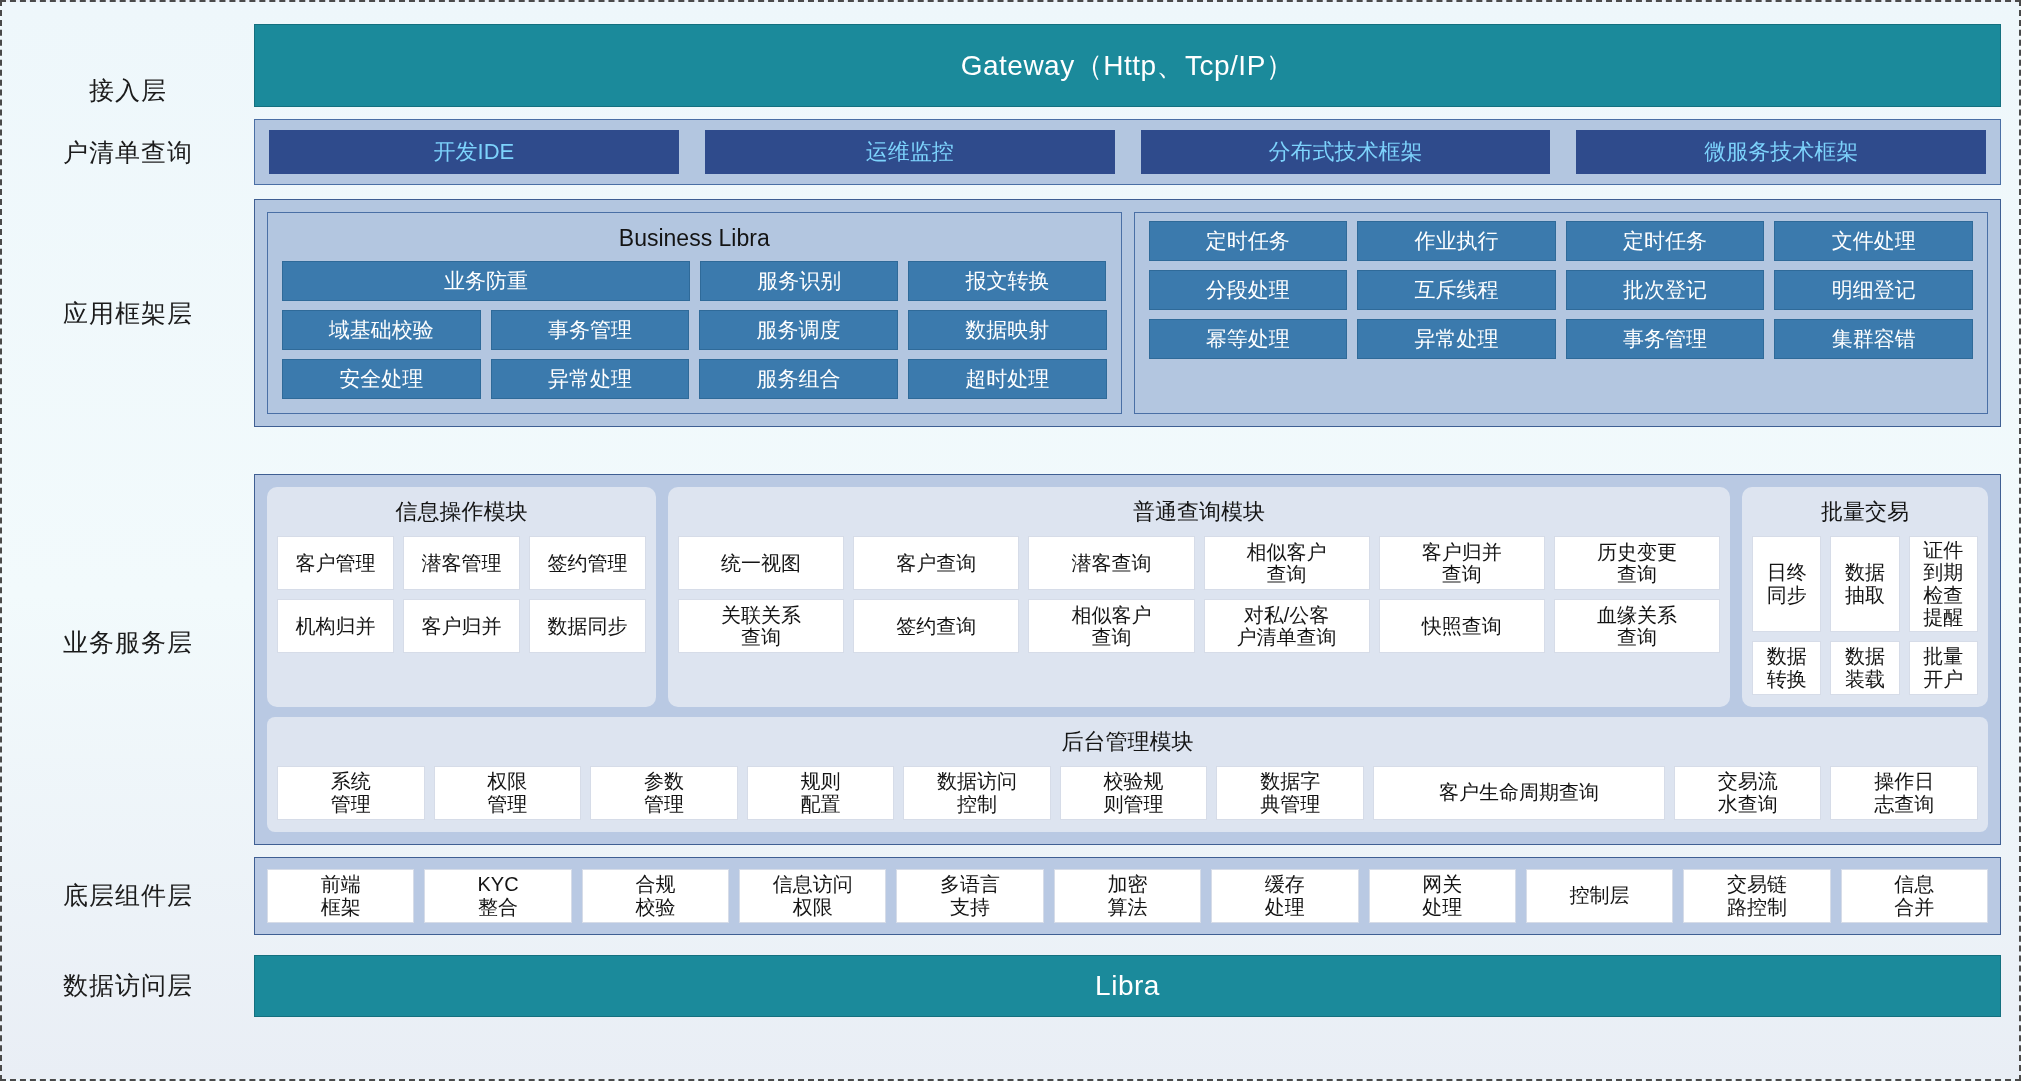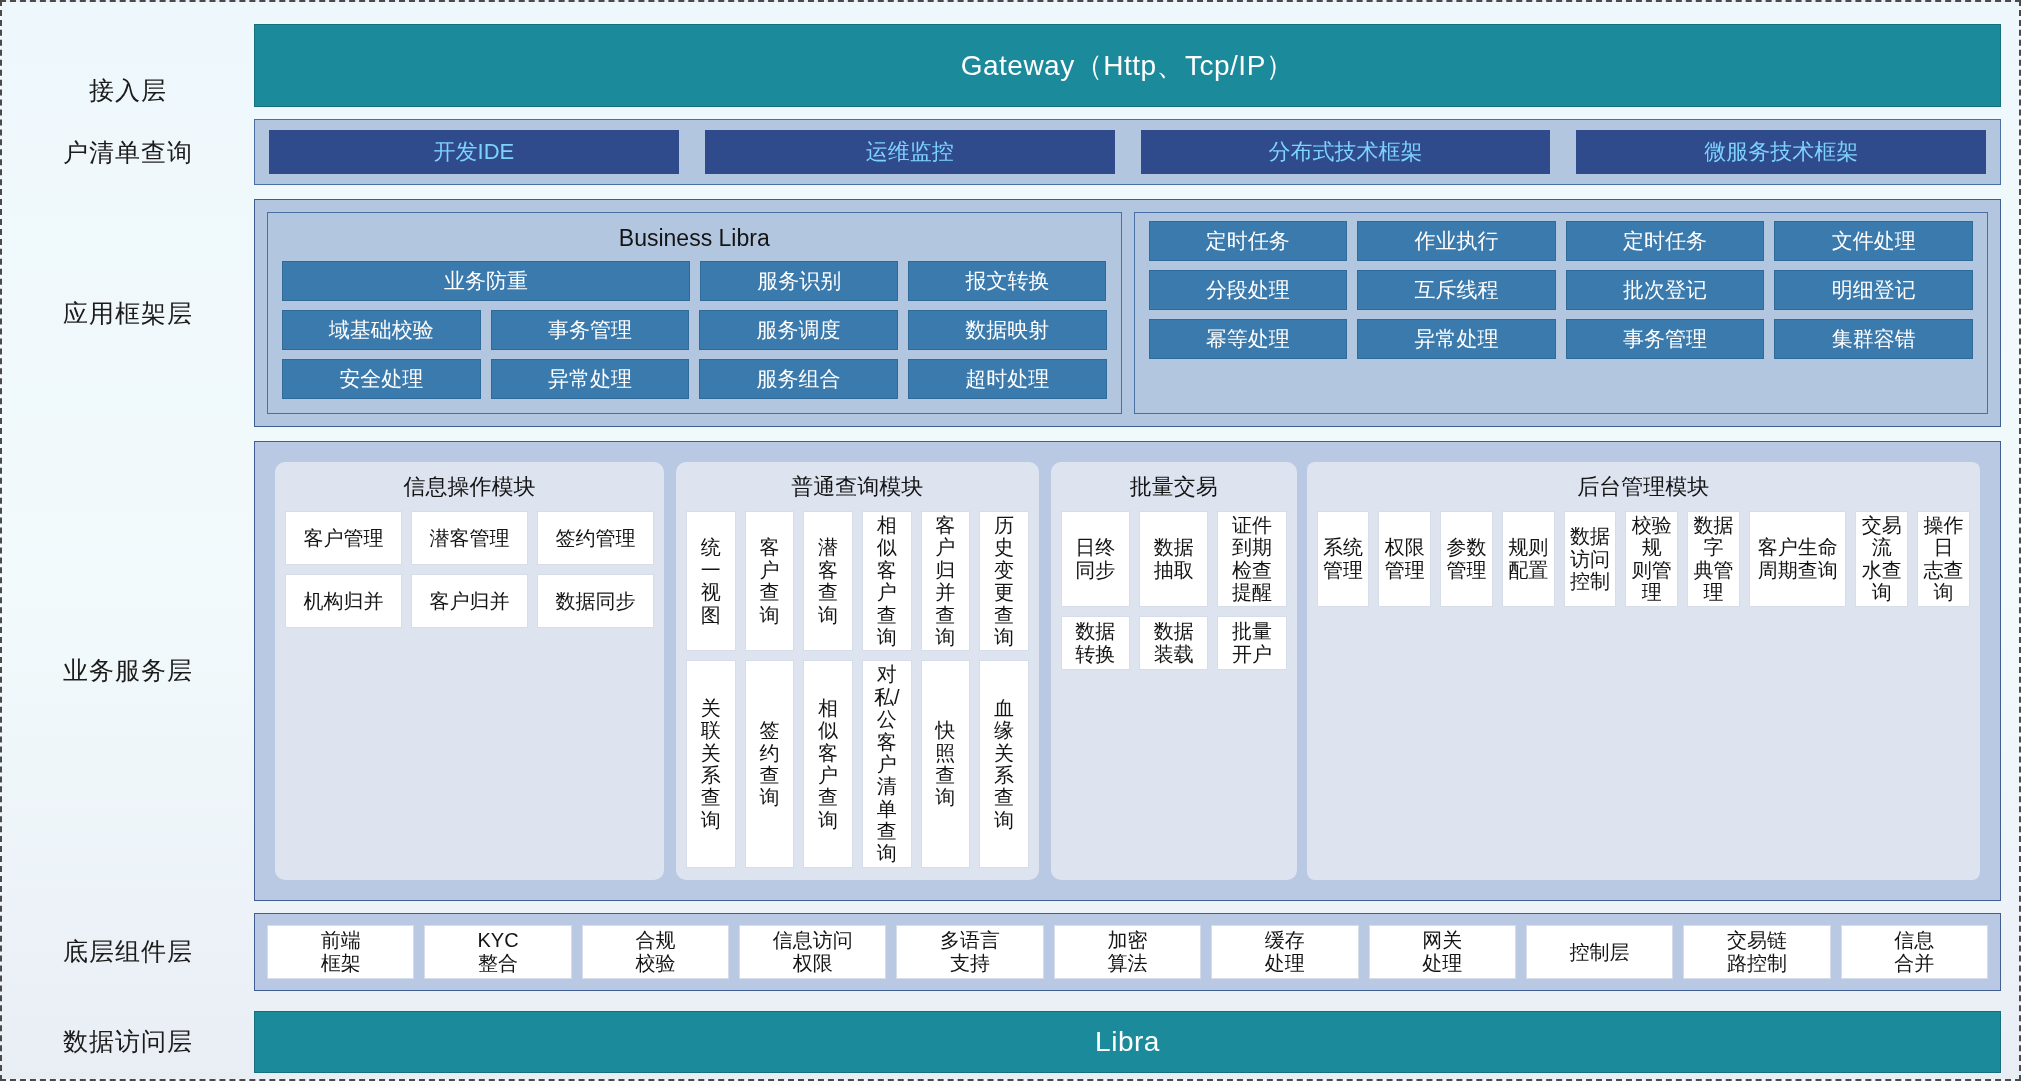--- a/index.html
+++ b/index.html
@@ -100,24 +100,25 @@
     align-items: center;
     justify-content: center;
     flex: 1 1 0;
   }
   .fw-chip.span2 { flex: 2.07 1 0; }
 
   
   .biz-panel {
     background: #b9c9e3;
     border: 1px solid #3f5f93;
-    padding: 20px;
-    display: flex;
-    flex-direction: row;
+    padding: 12px;
+    display: flex;
+    flex-direction: column;
     gap: 10px;
+    margin-top: 33px;
   }
   .biz-top { display: flex; gap: 12px; }
   .biz-group {
     background: #dde4f0;
     border-radius: 10px;
     padding: 6px 10px 12px 10px;
   }
   .biz-title {
     text-align: center;
     font-size: 22px;

